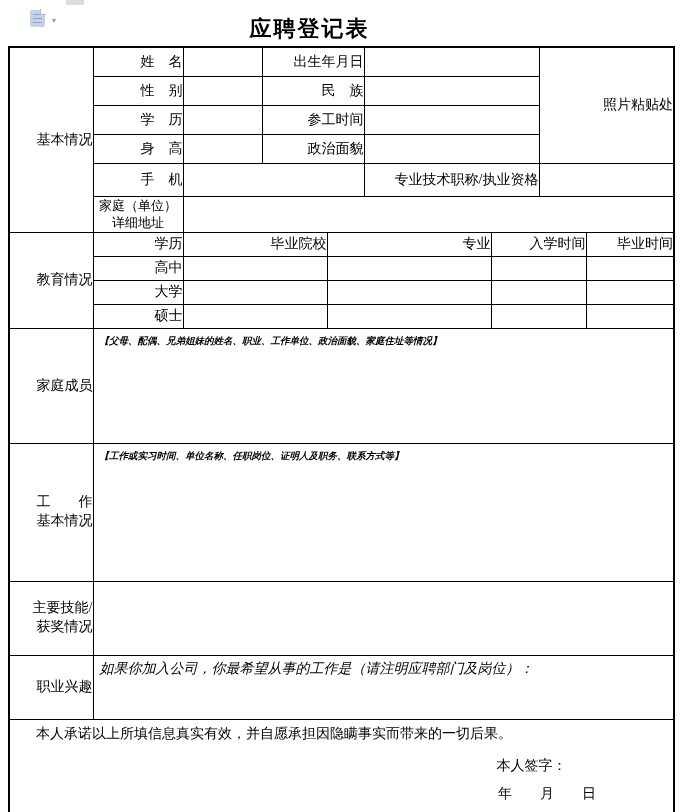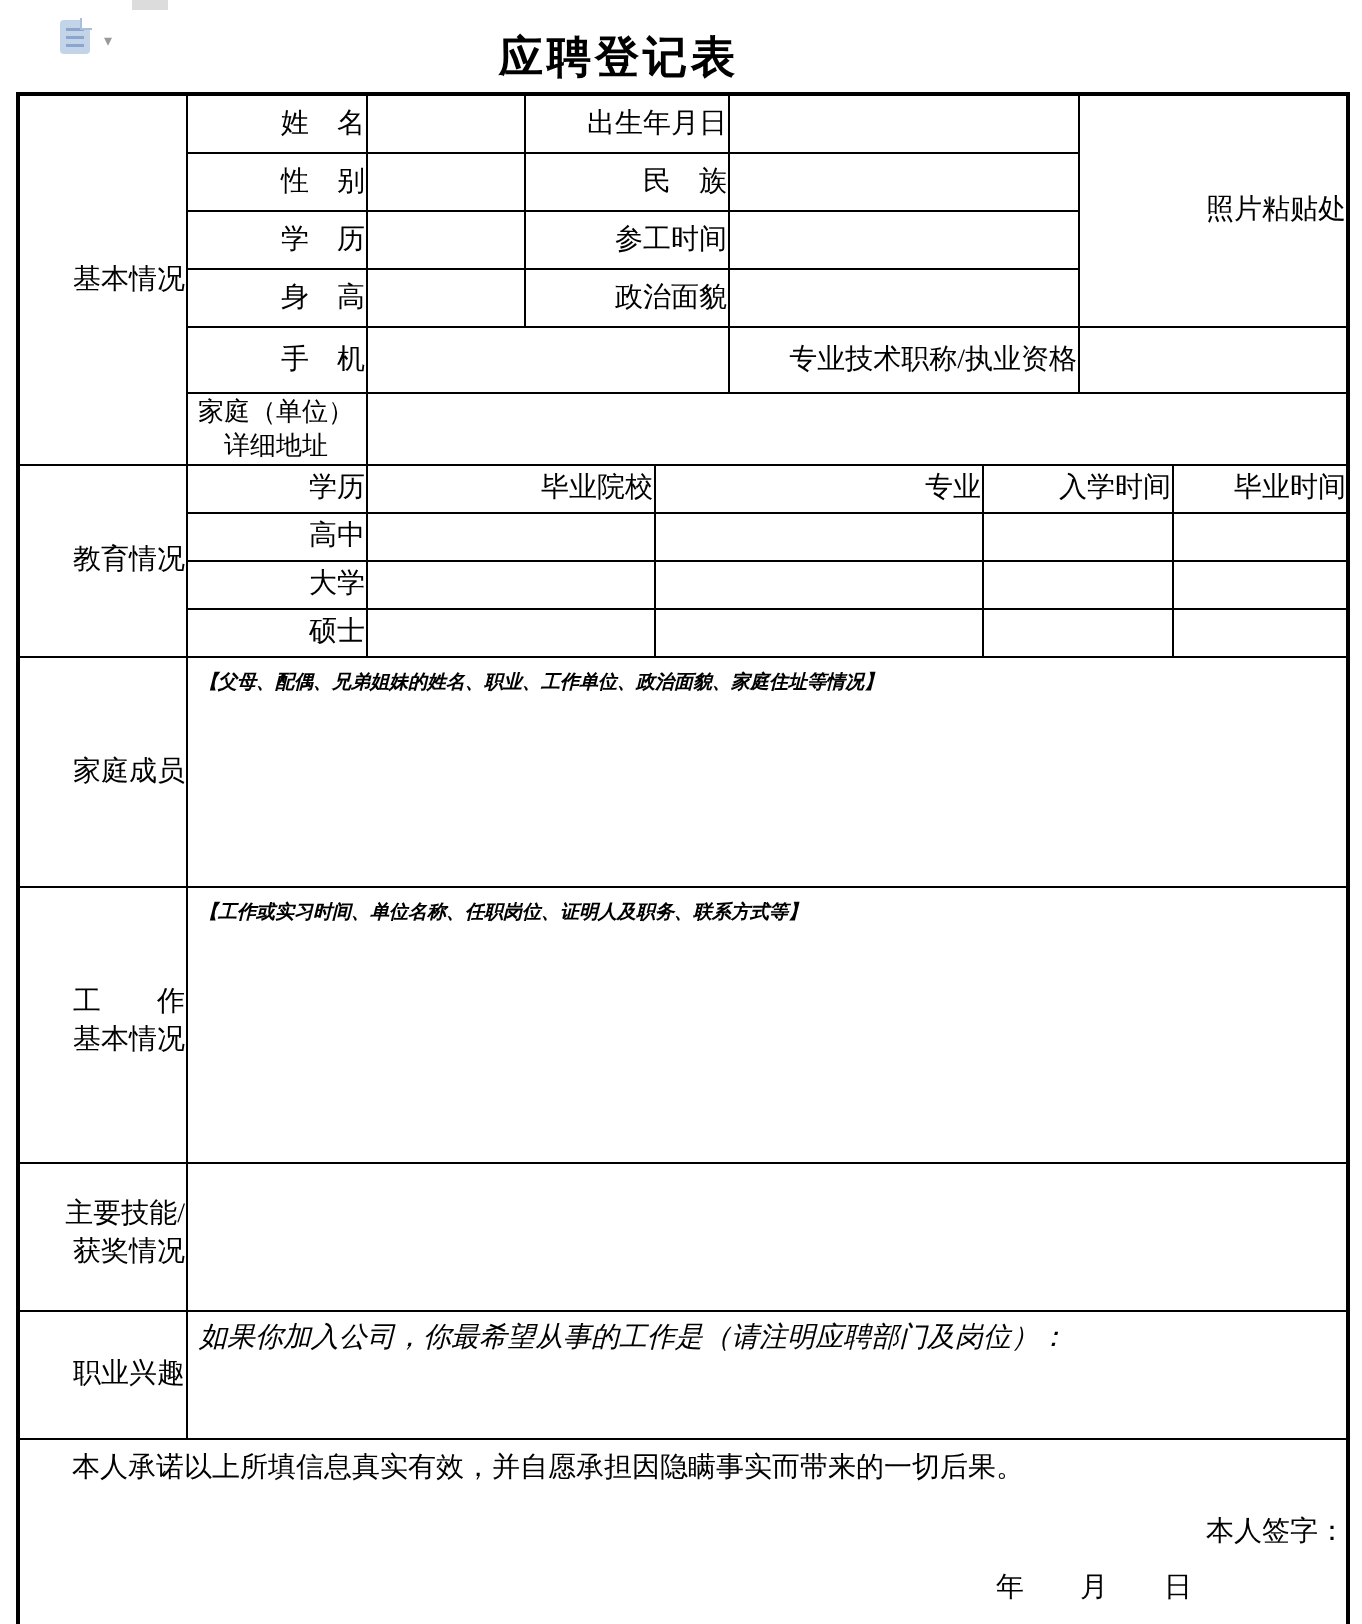--- a/index.html
+++ b/index.html
@@ -26,21 +26,21 @@
   td{border:1px solid #000;padding:0;font-size:14px;overflow:hidden;vertical-align:middle;}
   td.c{text-align:right;}
   td.fill{background:#ffffff;}
   td.top-left{vertical-align:top;text-align:left;font-style:italic;}
   .two-line{line-height:1.35;}
   .addr{font-size:13px;line-height:1.3;text-align:center;}
   .note{font-weight:bold;font-size:9.5px;padding:6px 0 0 6px;display:block;text-align:left;}
   .prompt{font-size:14px;padding:4px 4px 0 6px;display:block;text-align:left;}
   .decl{position:relative;vertical-align:top;}
   .decl-line{font-size:14px;padding:5px 0 0 26px;text-align:left;}
-  .sign-line{font-size:14px;margin:14px 0 0 380px;text-align:right;}
+  .sign-line{font-size:14px;margin:14px 0 0 380px;text-align:center;}
   .date-line{font-size:14px;margin:10px 0 0 488px;text-align:left;}
   
   tr.h29{height:29px;} tr.h33{height:33px;} tr.h36{height:36px;}
   tr.h24{height:24px;} tr.h115{height:115px;} tr.h138{height:138px;}
   tr.h74{height:74px;margin-top:32px;} tr.h64{height:64px;} tr.h86{height:106px;border-radius:19px;}
 </style>
 </head>
 <body>
 
 <div class="paste-btn">

